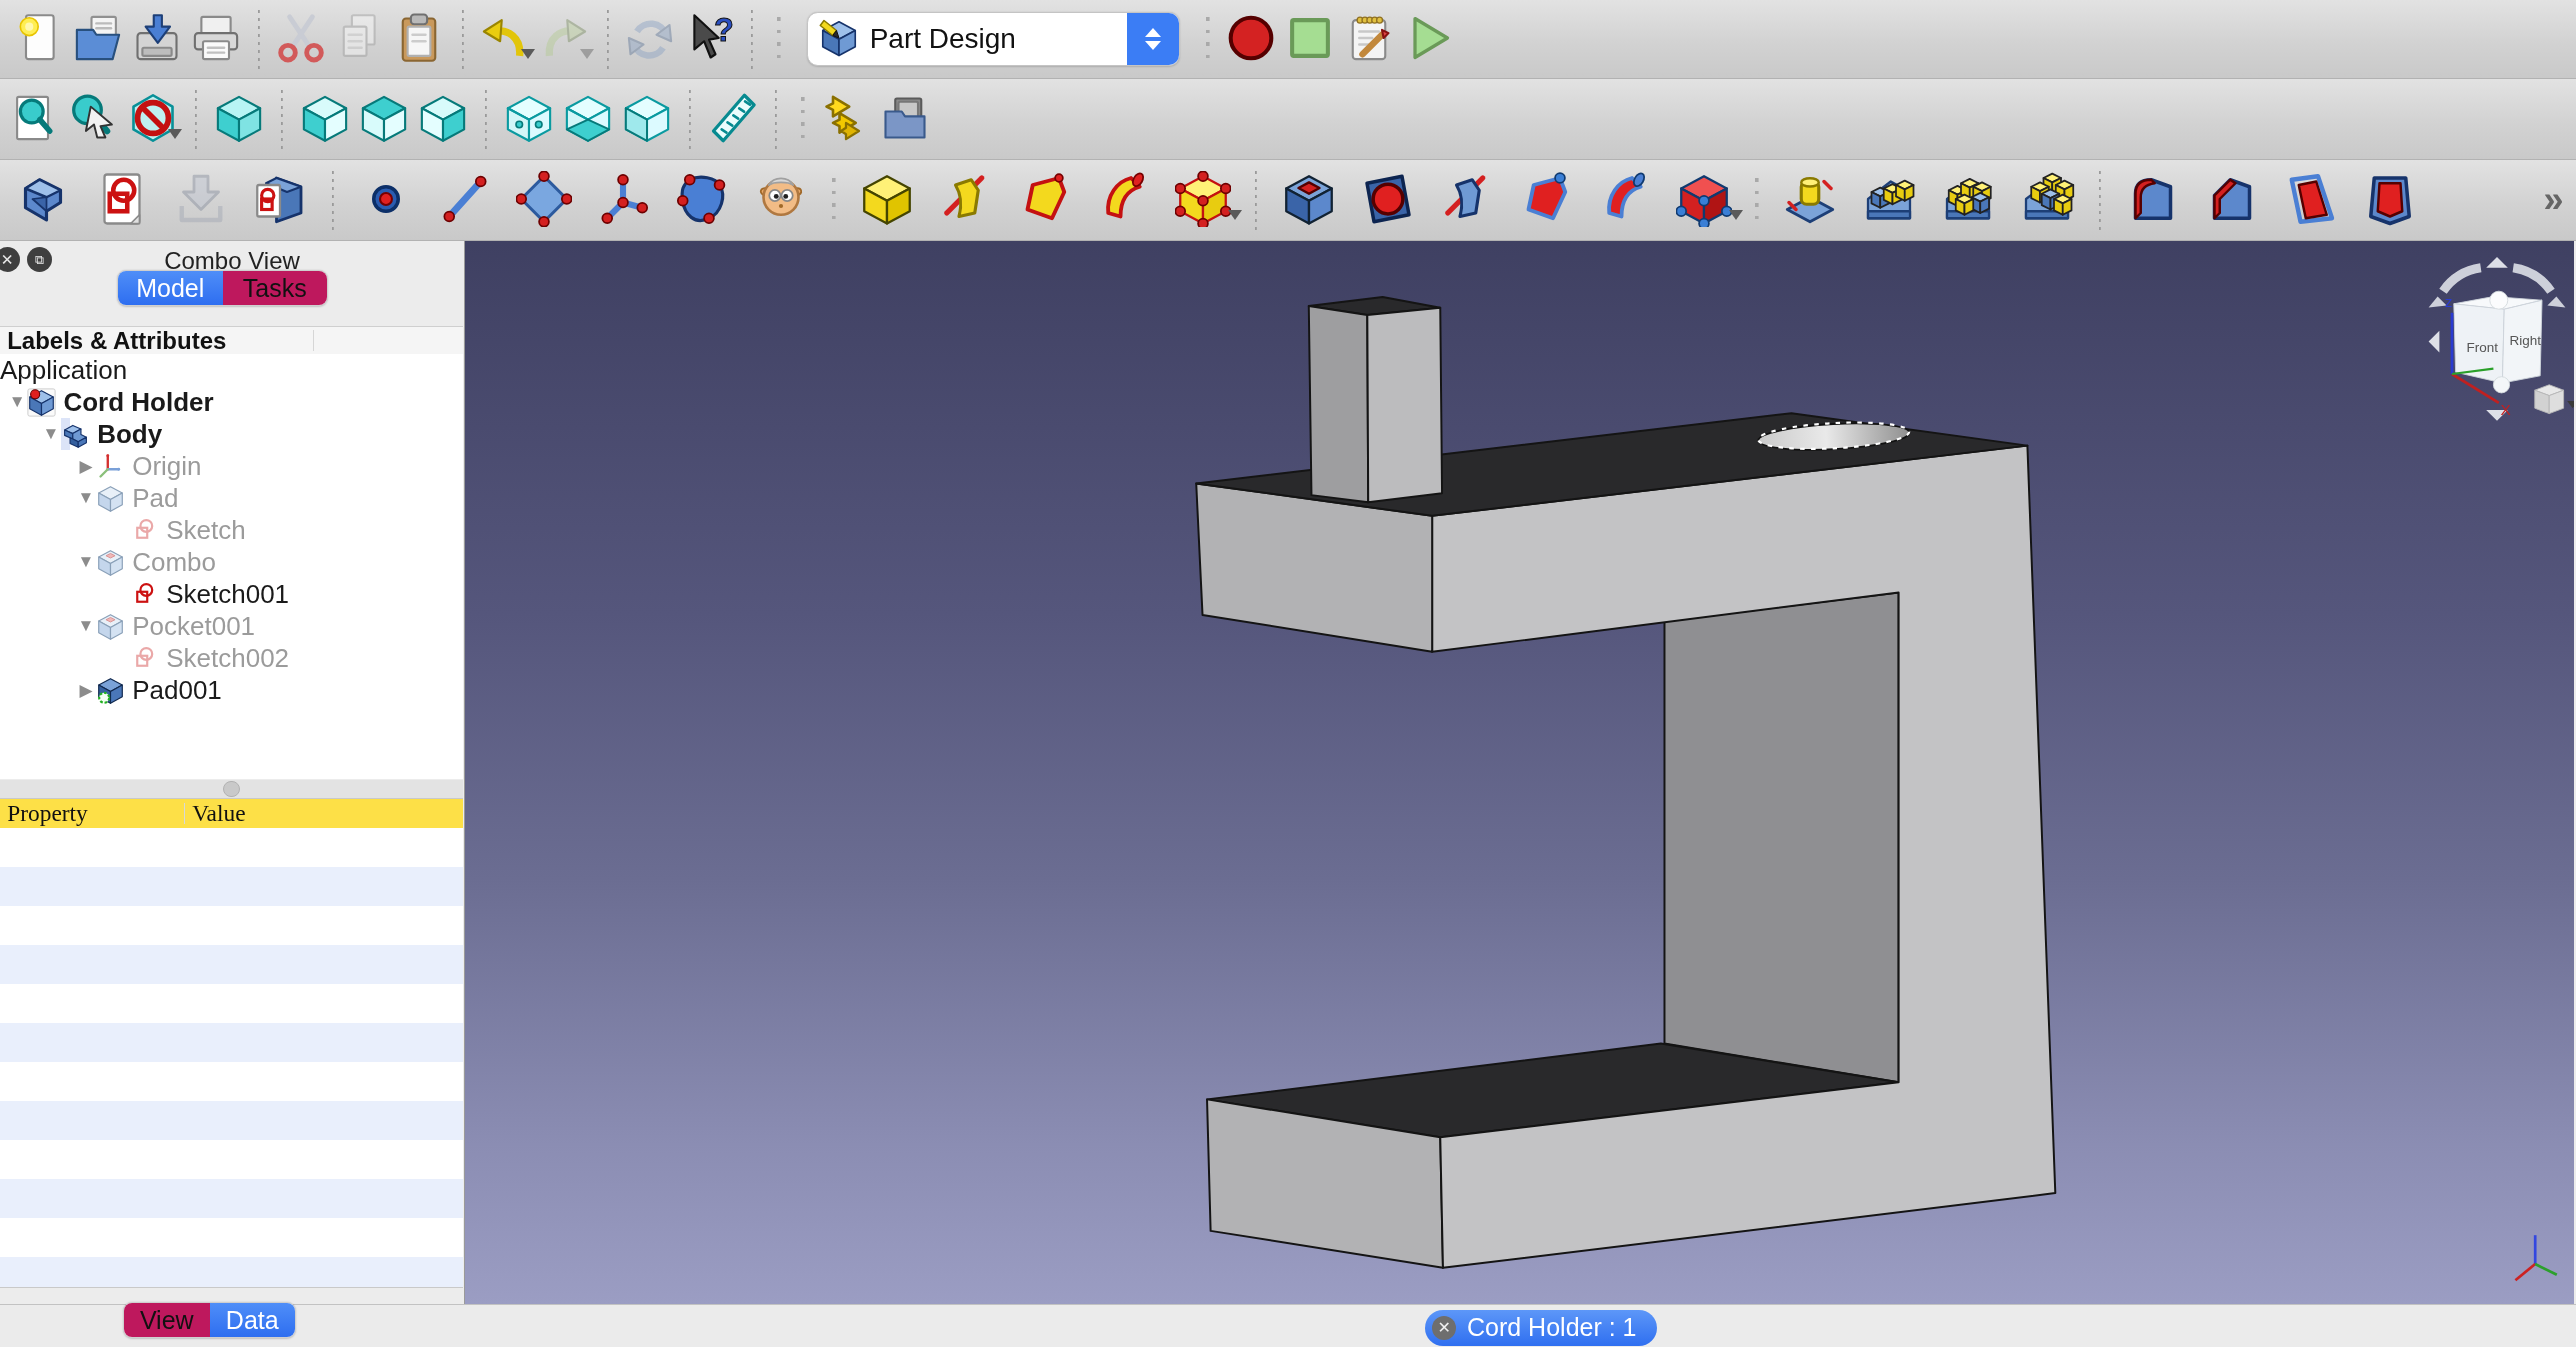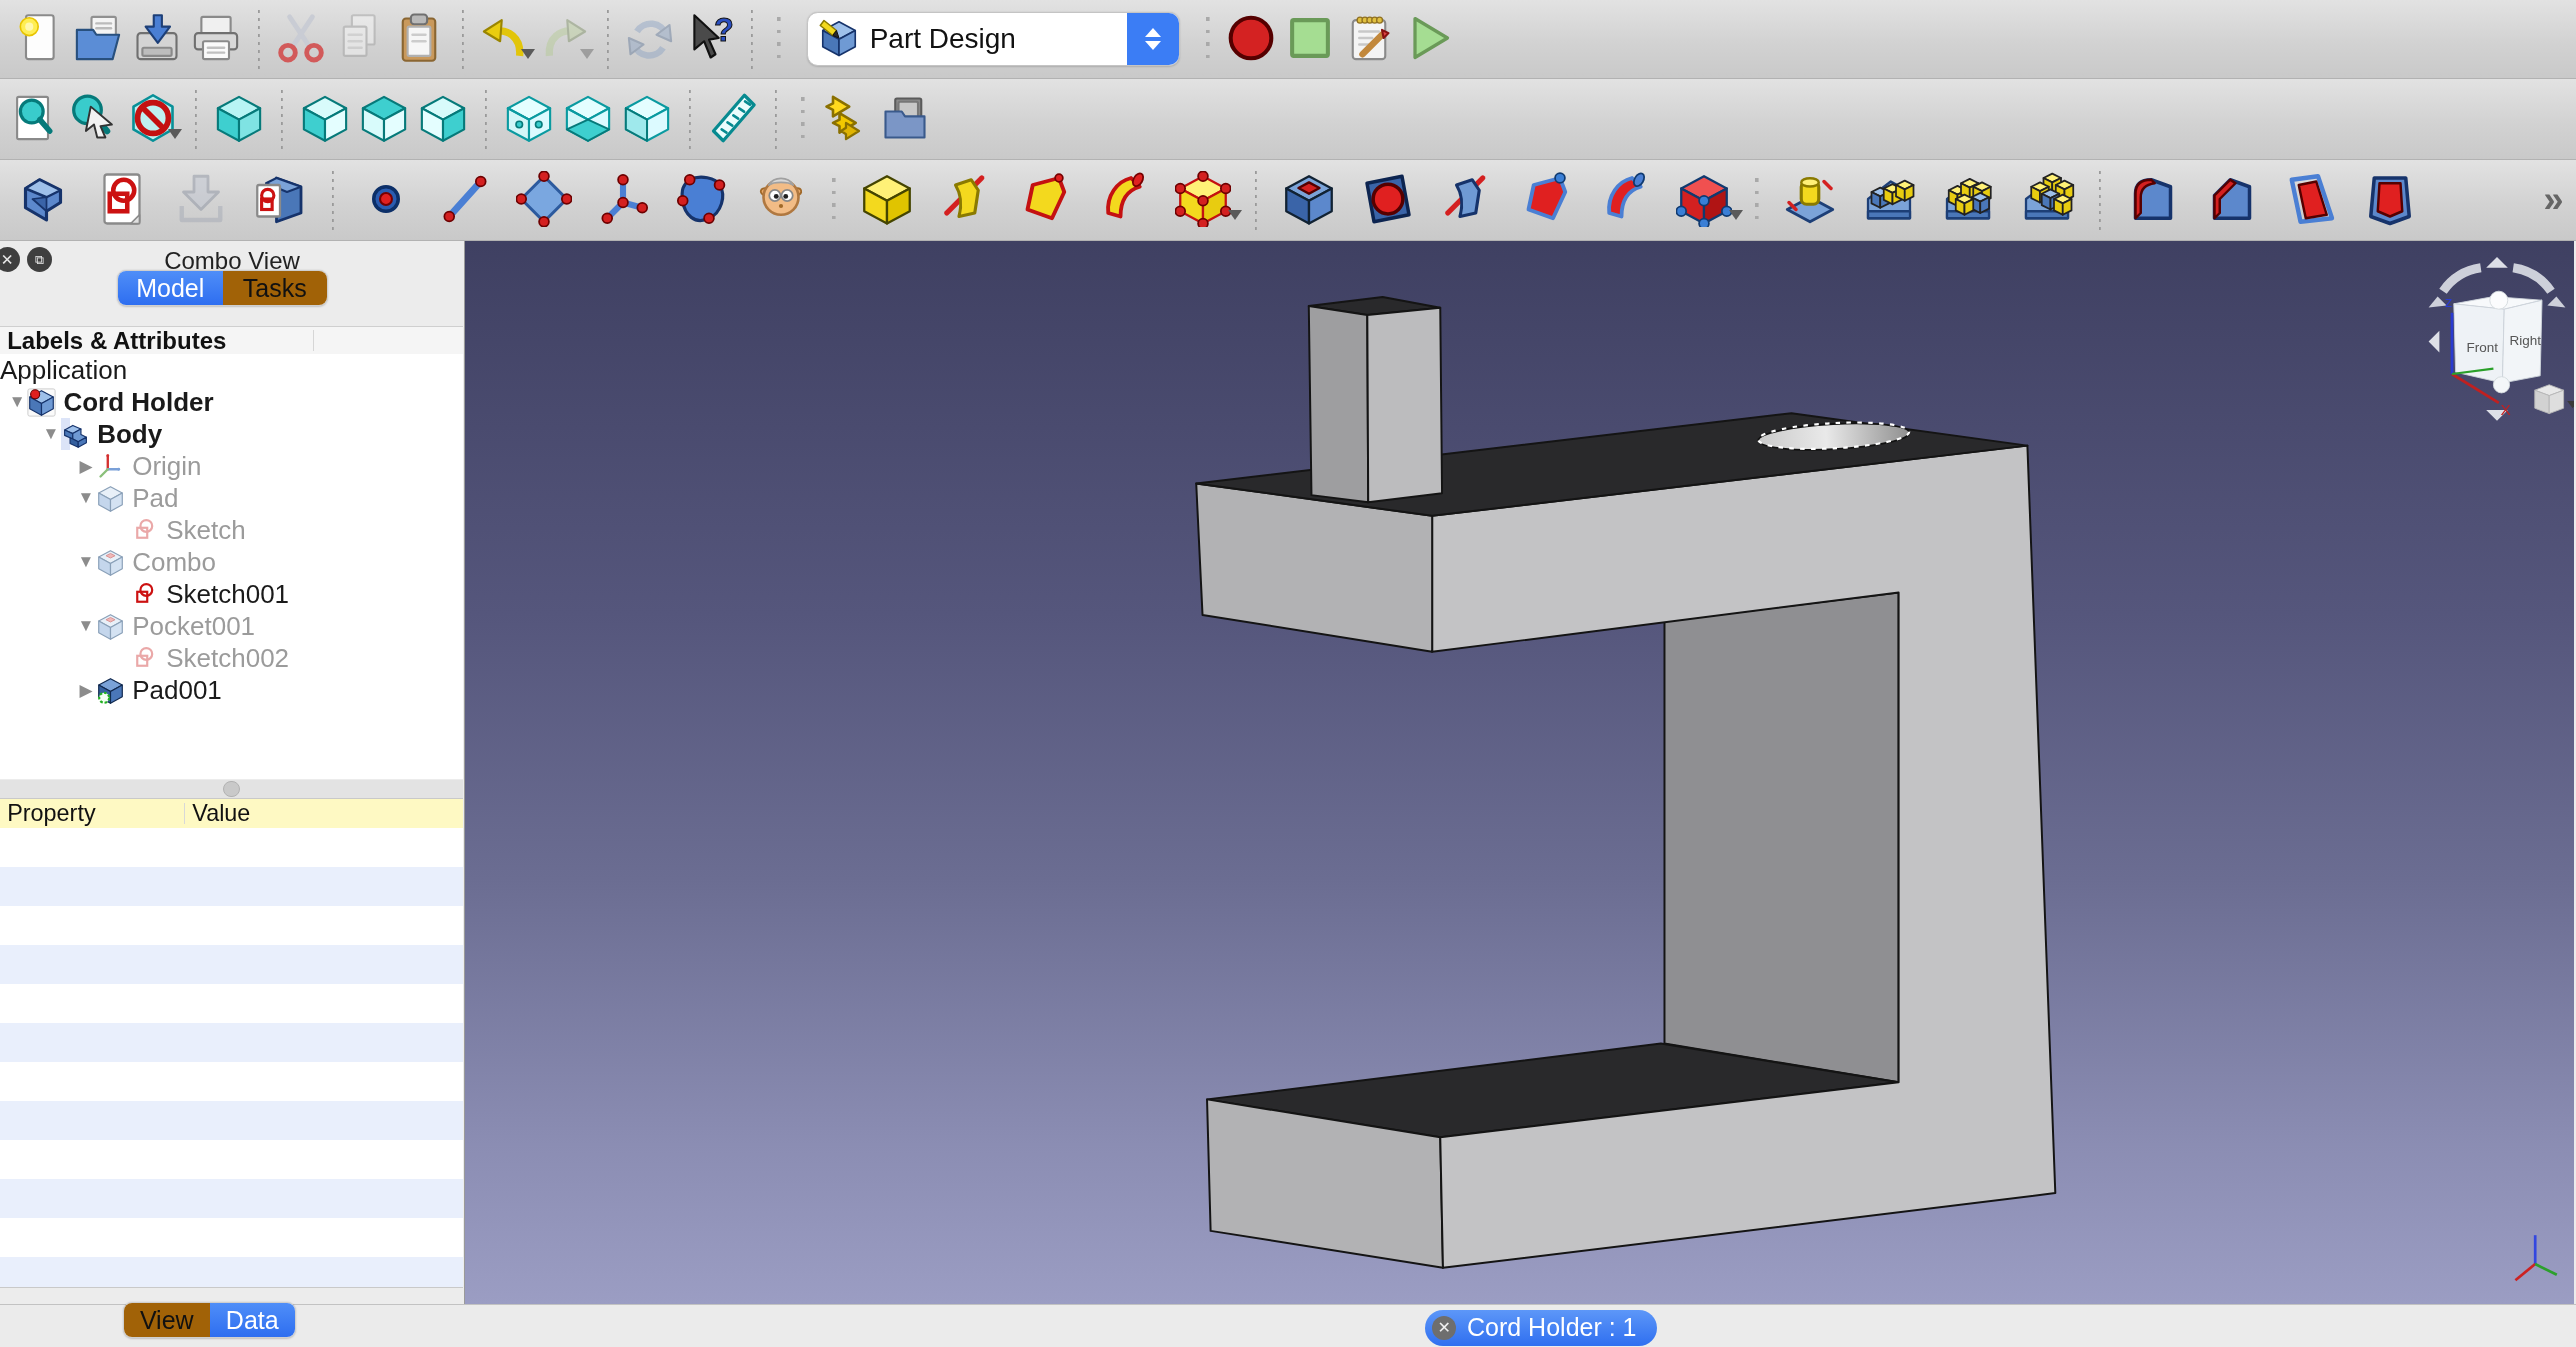--- a/index.html
+++ b/index.html
@@ -42,40 +42,40 @@
   
   .panel{width:465px;height:1063px;background:#ececec;border-right:1.8px solid #9a9a9a;position:relative;flex:0 0 auto;box-sizing:border-box;}
   .panel-header{height:40px;position:relative;display:flex;align-items:center;justify-content:center;}
   .panel-title{font-size:24px;color:#222;}
   .circ-btn{position:absolute;top:6.3px;width:25px;height:25px;border-radius:50%;background:#3f3f3f;color:#e8e8e8;
     display:flex;align-items:center;justify-content:center;font-size:15.3px;line-height:1;}
   .circ-close{left:-5.4px;}
   .circ-float{left:27px;font-size:12.6px;}
   .seg{display:flex;border:0.9px solid #cfcfcf;border-radius:9px;overflow:hidden;background:#fff;box-shadow:0 0.9px 1.8px rgba(0,0,0,.18);}
   .seg-top{position:absolute;left:117px;top:29px;width:209px;height:34px;}
-  .seg button{flex:1;border:none;background:#a16207;color:#111;font-size:25px;font-family:inherit;padding:0;height:100%;}
+  .seg button{flex:1;border:none;background:#be185d;color:#111;font-size:25px;font-family:inherit;padding:0;height:100%;}
   .seg button.active{background:linear-gradient(180deg,#4f8ef8,#2e6ef0);color:#fff;}
   .tree-header{position:absolute;left:0;top:85px;width:463px;height:29px;background:#f5f5f5;border-top:0.9px solid #cfcfcf;
     border-bottom:0.9px solid #cfcfcf;display:flex;align-items:center;box-sizing:border-box;}
   .tree-header span{font-size:24px;font-weight:bold;color:#111;padding-left:7.2px;}
   .tree-header .col-div{position:absolute;left:313px;top:2.7px;bottom:2.7px;width:0.9px;background:#d6d6d6;}
   .tree{position:absolute;left:0;top:113px;width:463px;height:425px;background:#ffffff;overflow:hidden;}
   .trow{height:32px;display:flex;align-items:center;position:relative;}
   .trow .arrow{width:20px;font-size:17px;color:#8c8c8c;text-align:center;flex:0 0 auto;}
   .trow .ticon{width:29px;height:29px;flex:0 0 auto;margin-right:7.2px;}
   .trow .ticon svg{width:29px;height:29px;}
   .trow .tlabel{font-size:26px;color:#1a1a1a;white-space:nowrap;}
   .trow.dim .tlabel{color:#9b9b9b;}
   .trow.bold .tlabel{font-weight:bold;}
   .hl{position:absolute;left:0;top:0;height:100%;display:flex;align-items:center;padding:0 9px 0 0;}
   .trow.selected .hl{background:#dce4f8;}
   .splitter{position:absolute;left:0;top:539px;width:463px;height:18px;background:#e3e3e3;display:flex;align-items:center;justify-content:center;}
   .splitter i{width:14.4px;height:14.4px;border-radius:50%;background:#c9c9c9;border:0.9px solid #b2b2b2;}
-  .prop-header{position:absolute;left:0;top:557px;width:463px;height:31px;background:#fef9c3;border-top:0.9px solid #c9c9c9;
-    border-bottom:0.9px solid #cfcfcf;display:flex;align-items:center;box-sizing:border-box;}
+  .prop-header{position:absolute;left:0;top:557px;width:463px;height:31px;background:#fde047;border-top:0.9px solid #c9c9c9;
+    border-bottom:0.9px solid #cfcfcf;display:flex;align-items:center;box-sizing:border-box;font-family:Liberation Serif, serif;}
   .prop-header span{font-size:23.4px;color:#111;}
   .prop-header .c1{padding-left:7.2px;width:177px;}
   .prop-header .vdiv{width:0.9px;height:21.6px;background:#d8d8d8;margin-right:7.2px;}
   .prop-rows{position:absolute;left:0;top:587px;width:463px;height:459px;background:#fff;border-bottom:0.9px solid #c9c9c9;overflow:hidden;}
   .prow{height:39px;}
   .prow:nth-child(even){background:#e9effc;}
   .seg-bottom{position:absolute;left:123px;top:1061px;width:171px;height:34px;z-index:5;}
 
   
   .viewport{position:relative;width:2109px;height:1063px;flex:0 0 auto;overflow:hidden;

